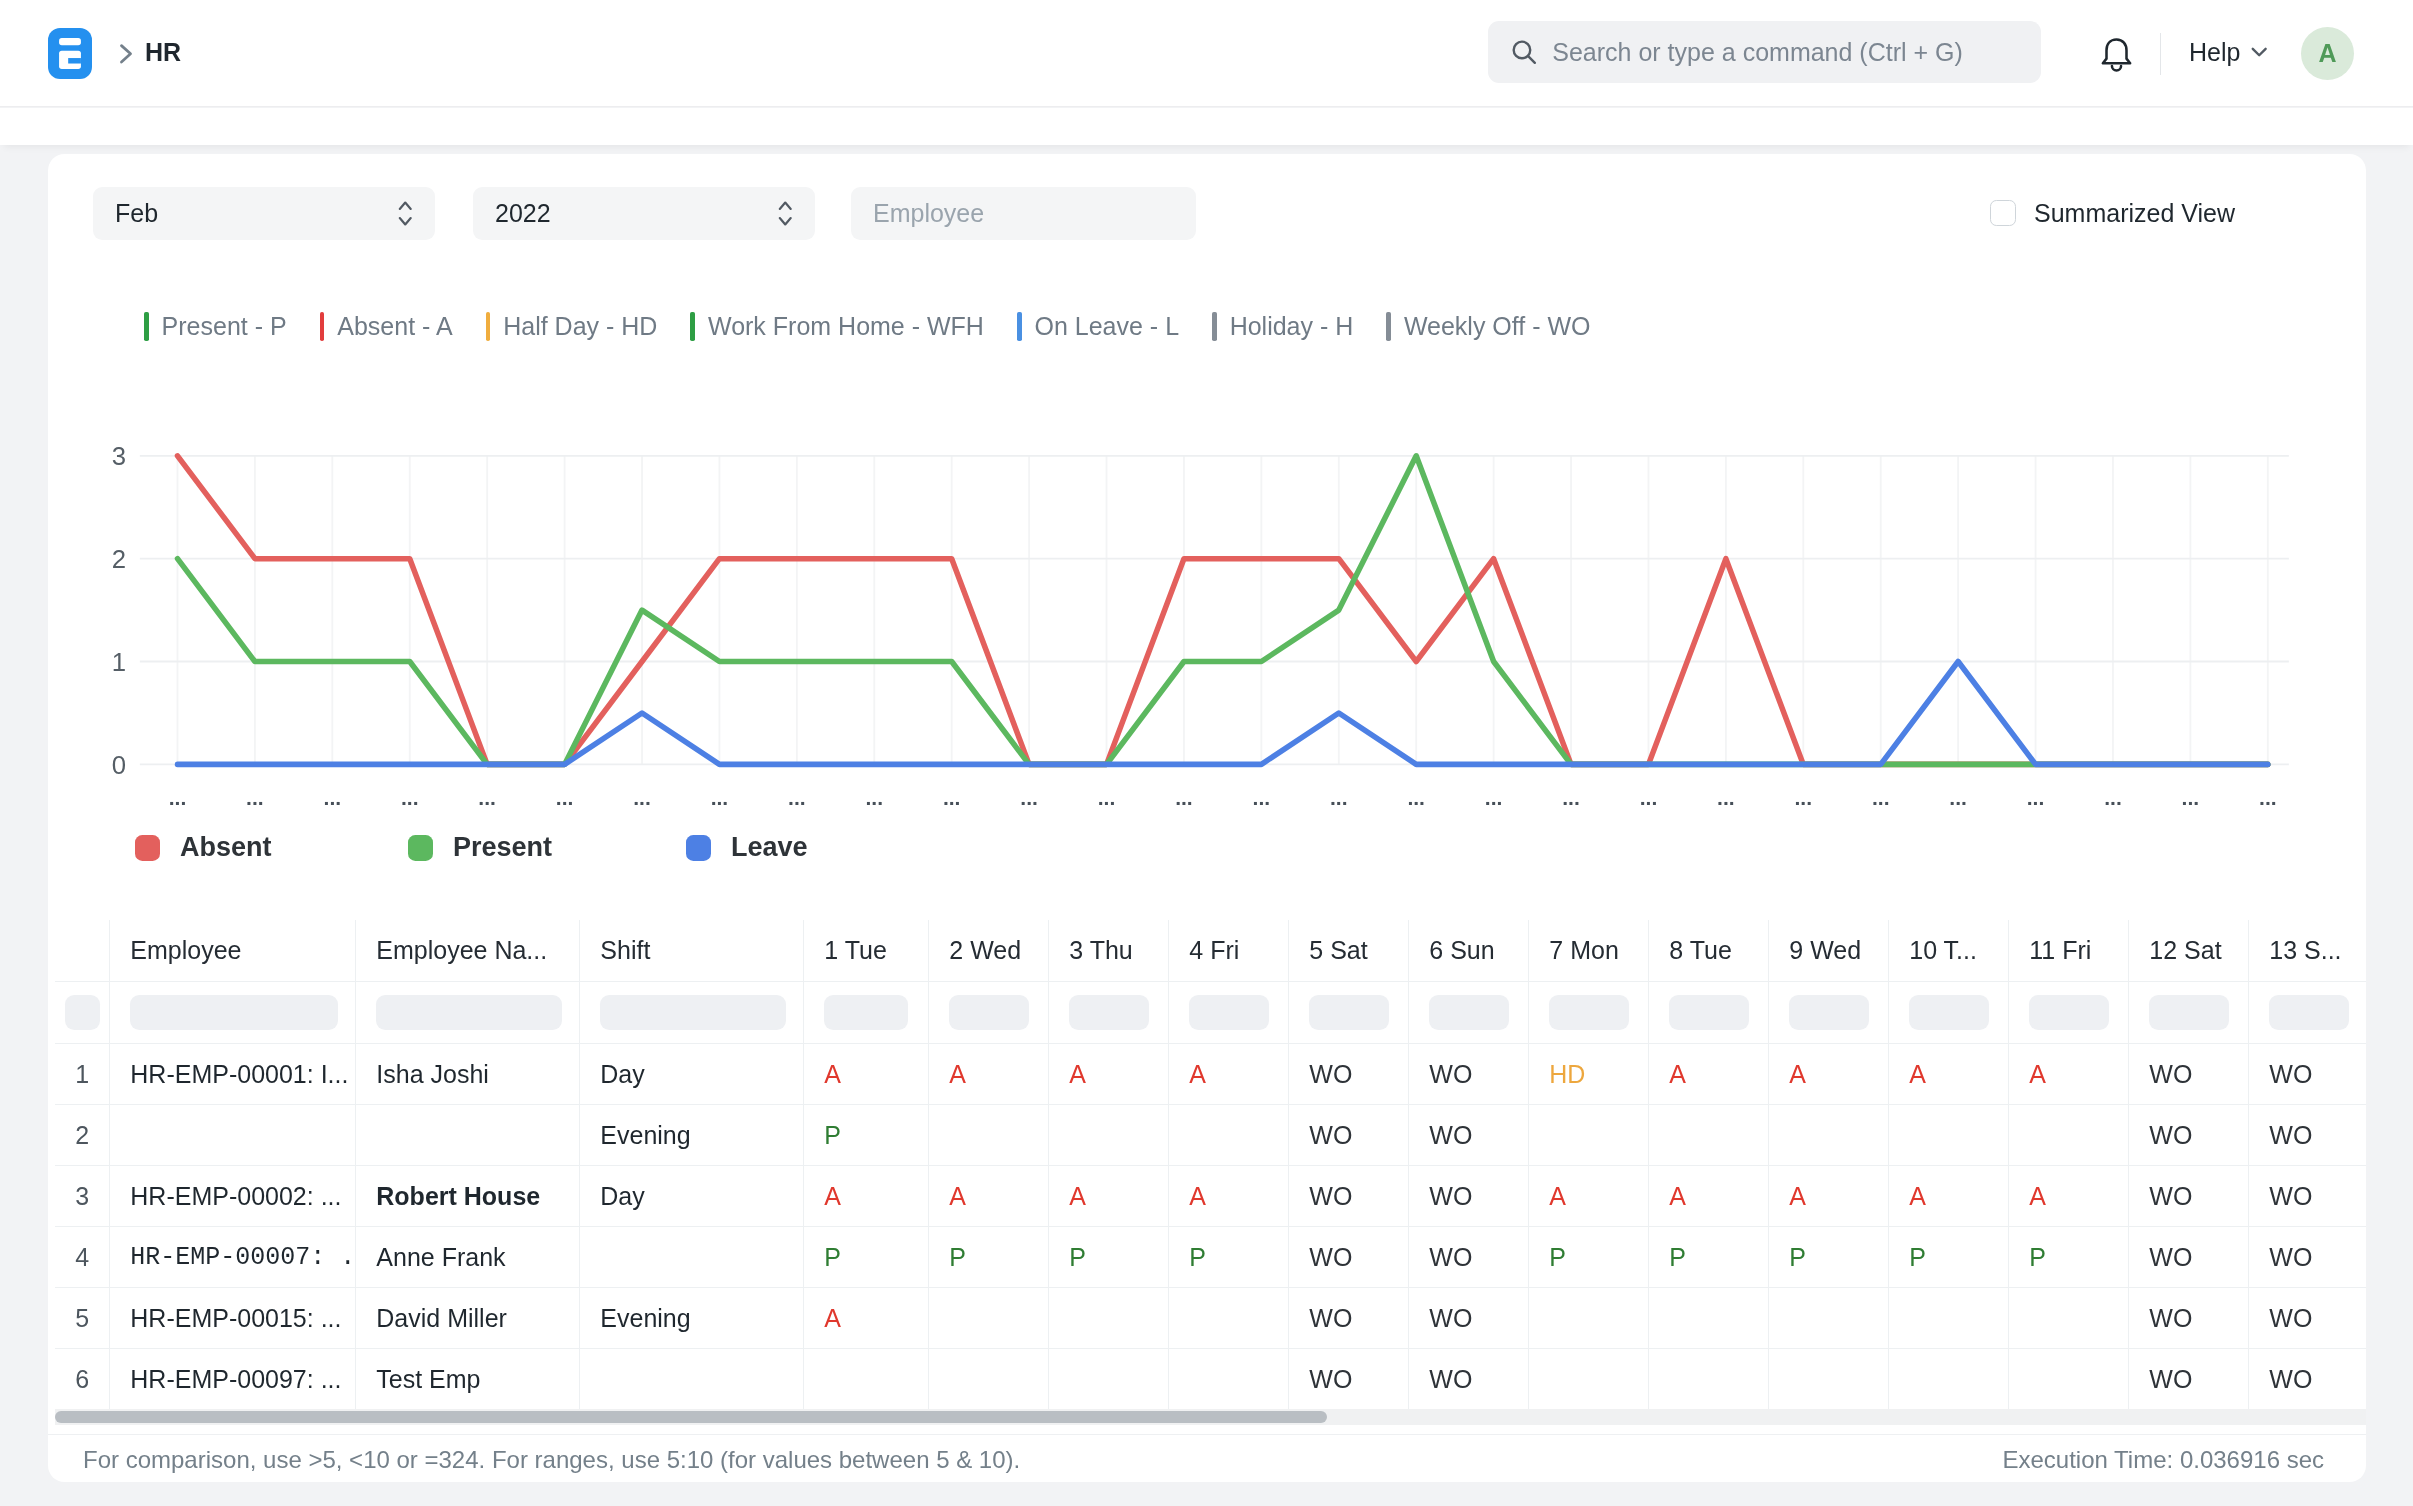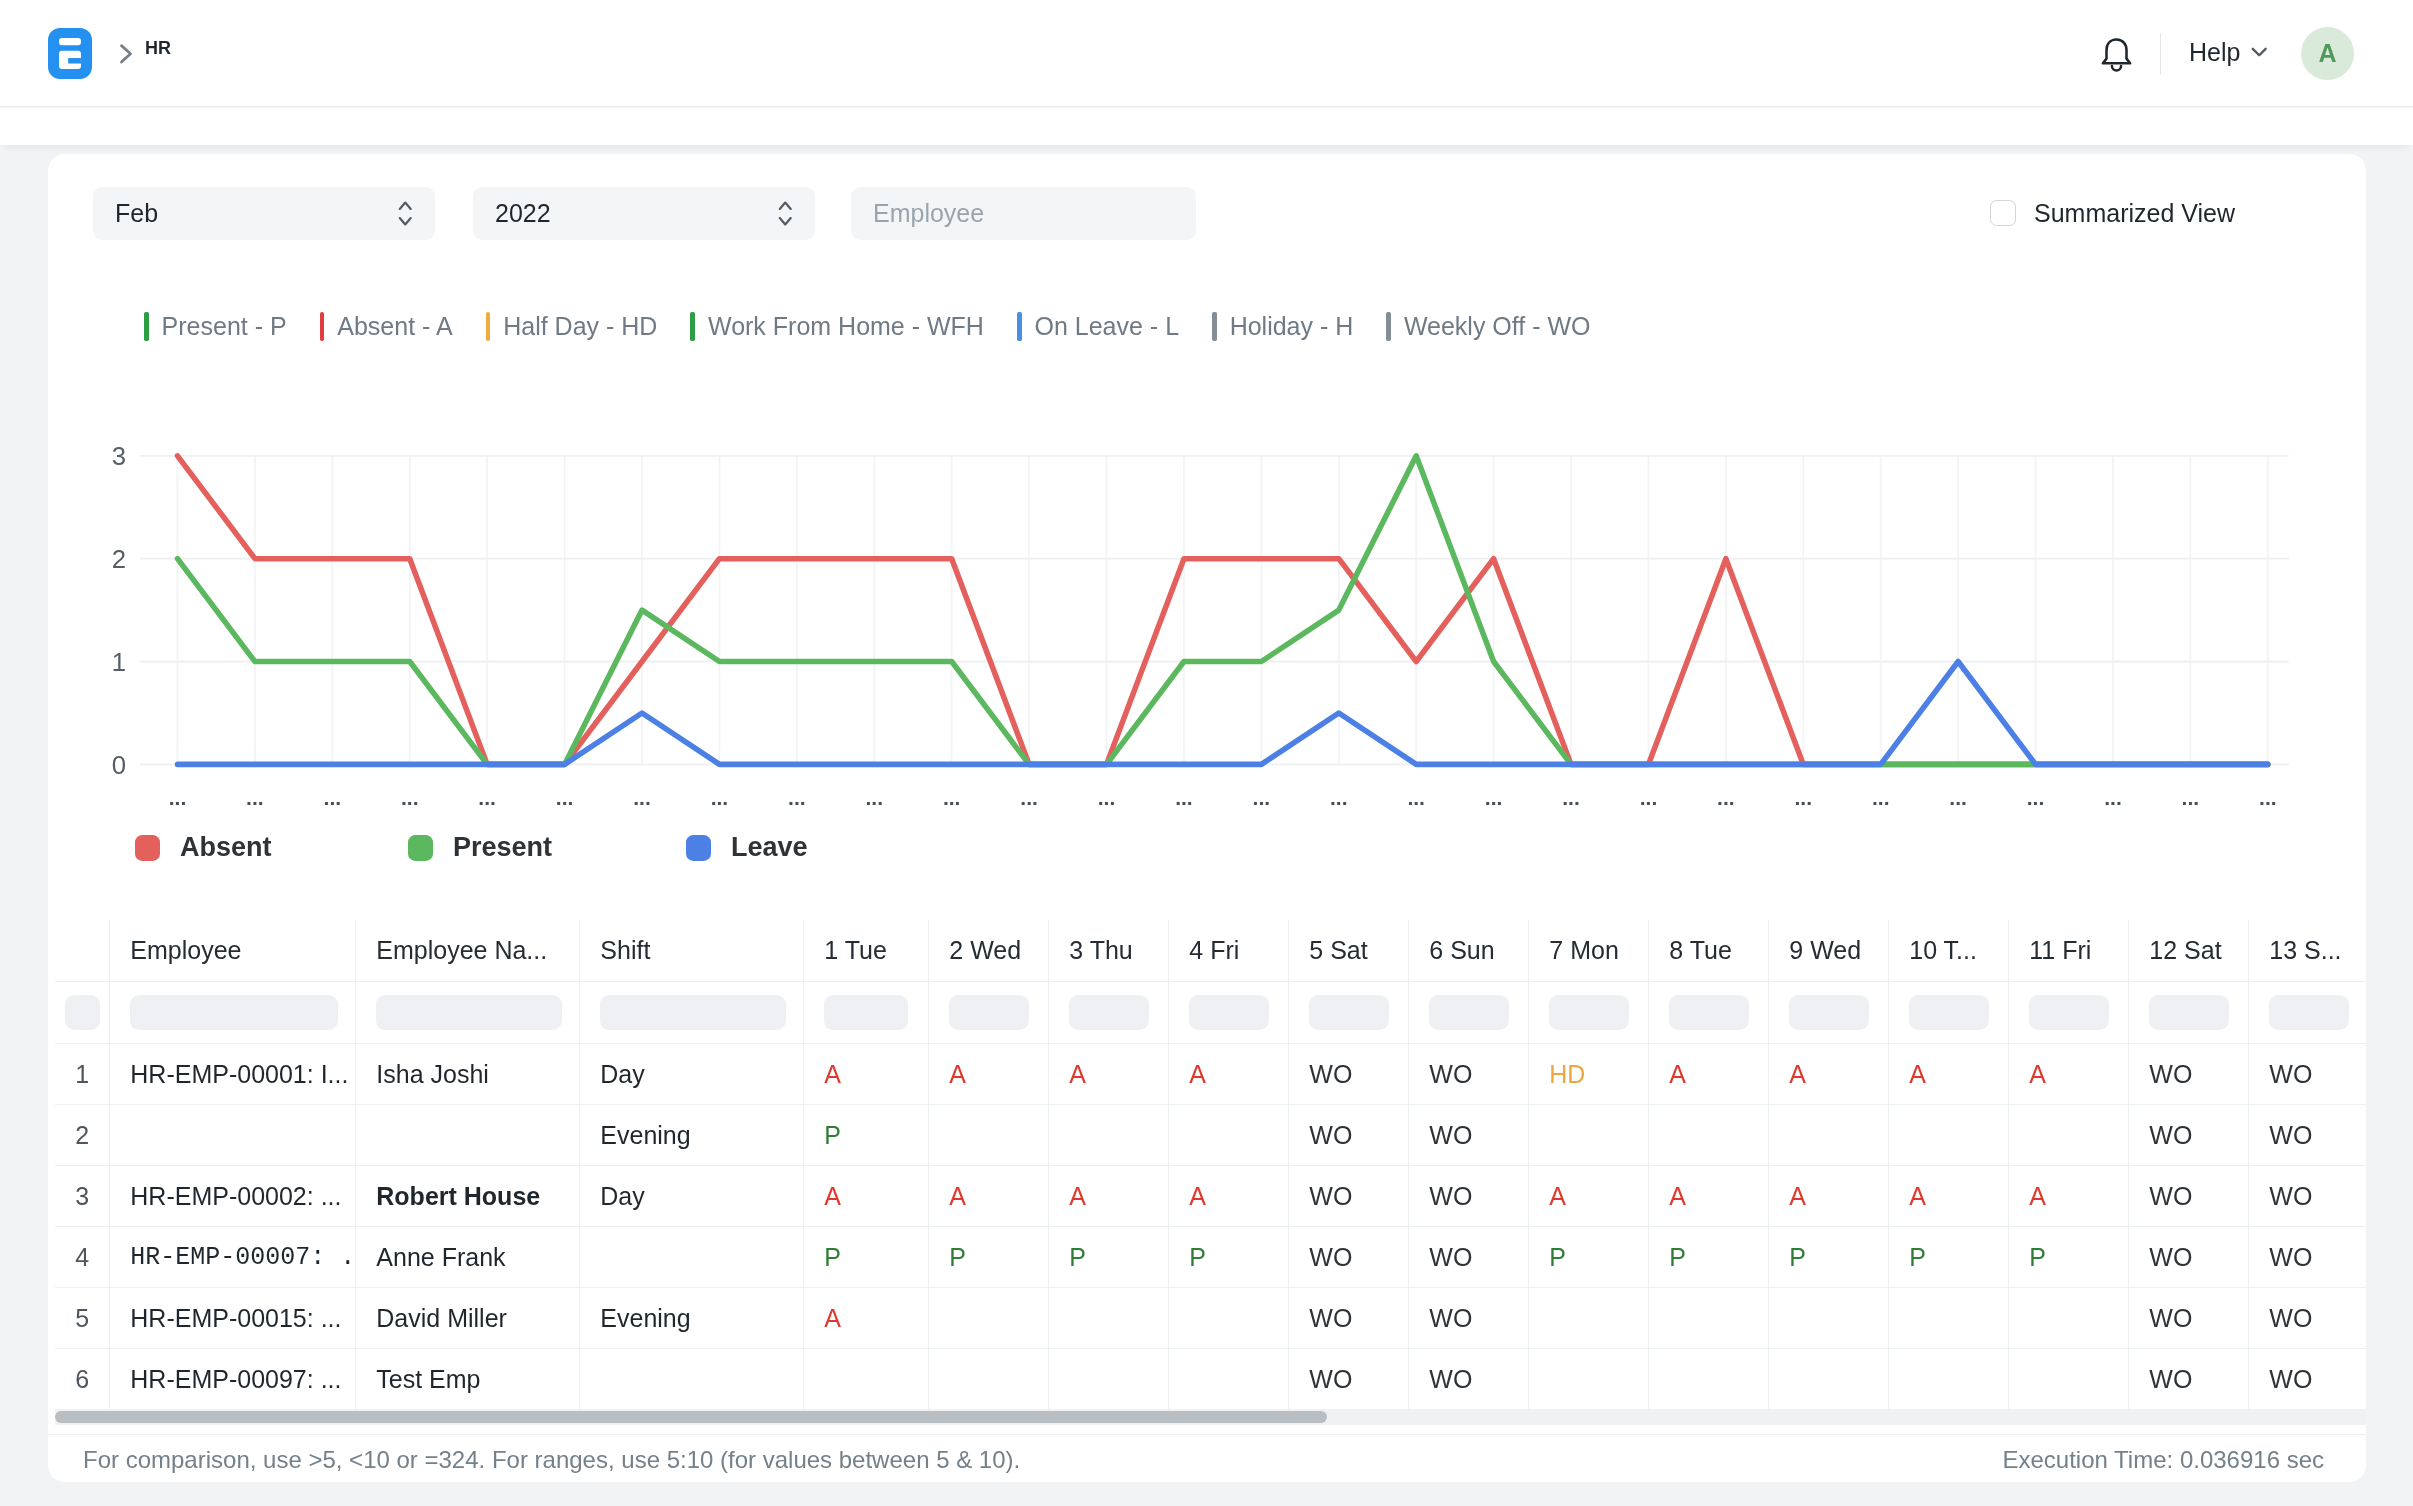--- a/index.html
+++ b/index.html
@@ -3,21 +3,21 @@
 <meta charset="utf-8">
 <style>
   * { margin:0; padding:0; box-sizing:border-box; }
   html,body { width:2413px; height:1506px; font-family:"Liberation Sans", sans-serif; background:#f2f3f5; overflow:hidden; }
 
   
   .navbar { position:absolute; left:0; top:0; width:2413px; height:107px; background:#fff; border-bottom:0.9px solid #ededef; z-index:5; }
   .nav-strip { position:absolute; left:0; top:108px; width:2413px; height:37px; background:#fff; box-shadow:0 5.5px 7.3px -3.7px rgba(0,0,0,.06); }
   .logo { position:absolute; left:48px; top:27.6px; width:44px; height:51px; border-radius:12px; background:#2490ef; cursor:pointer; }
   .crumb-chev { position:absolute; left:116px; top:40px; color:#74808b; }
-  .crumb { position:absolute; left:145px; top:38px; font-size:18px; font-weight:600; color:#1f272e; cursor:pointer; }
+  .crumb { position:absolute; left:145px; top:38px; font-size:25px; font-weight:600; color:#1f272e; cursor:pointer; }
   .searchbox { position:absolute; left:1488px; top:21px; width:553px; height:62px; background:#f0f1f3; border-radius:11px; display:flex; align-items:center; padding-left:22px; cursor:text; }
   .searchbox .ph { color:#7c8691; font-size:25px; margin-left:14.7px; }
   .bell { position:absolute; left:2098px; top:35px; cursor:pointer; }
   .nav-divider { position:absolute; left:2160px; top:33px; width:0.9px; height:42px; background:#e3e6e9; }
   .help { position:absolute; left:2189px; top:38px; font-size:25px; color:#1f272e; cursor:pointer; display:flex; align-items:center; gap:9.2px; }
   .avatar { position:absolute; left:2301px; top:27px; width:53px; height:53px; border-radius:50%; background:#daeada; color:#4f9a58; font-size:25px; font-weight:600; display:flex; align-items:center; justify-content:center; cursor:pointer; }
 
   
   .card { position:absolute; left:48px; top:154px; width:2318px; height:1328px; background:#fff; border-radius:16.5px; overflow:hidden; }
 
@@ -74,20 +74,27 @@
       <rect x="12" y="11" width="24" height="8" rx="3" fill="#fff"></rect>
       <rect x="12" y="25" width="24" height="20" rx="3" fill="#fff"></rect>
       <rect x="22" y="33" width="14" height="6" fill="#2490ef"></rect>
     </svg>
   </div>
   <svg class="crumb-chev" width="20" height="27.6" viewBox="0 0 22 30">
     <polyline points="6,6 16,15 6,24" fill="none" stroke="#74808b" stroke-width="3" stroke-linecap="round" stroke-linejoin="round"></polyline>
   </svg>
   <div class="crumb">HR</div>
 
+  <div class="searchbox">
+    <svg width="27.6" height="27.6" viewBox="0 0 30 30">
+      <circle cx="13" cy="13" r="9" fill="none" stroke="#525a63" stroke-width="2.6"></circle>
+      <line x1="20" y1="20" x2="27" y2="27" stroke="#525a63" stroke-width="2.6" stroke-linecap="round"></line>
+    </svg>
+    <span class="ph">Search or type a command (Ctrl + G)</span>
+  </div>
 
   <svg class="bell" width="37" height="40" viewBox="0 0 40 44">
     <path d="M20 5 C13 5 9 10 9 17 L9 26 L5 31 L35 31 L31 26 L31 17 C31 10 27 5 20 5 Z" fill="none" stroke="#1f272e" stroke-width="2.8" stroke-linejoin="round"></path>
     <path d="M15 34 a5 5 0 0 0 10 0" fill="none" stroke="#1f272e" stroke-width="2.8" stroke-linecap="round"></path>
   </svg>
   <div class="nav-divider"></div>
   <div class="help">
     <span>Help</span>
     <svg width="18.4" height="13" viewBox="0 0 20 14">
       <polyline points="3,3 10,10 17,3" fill="none" stroke="#525a63" stroke-width="2.6" stroke-linecap="round" stroke-linejoin="round"></polyline>

